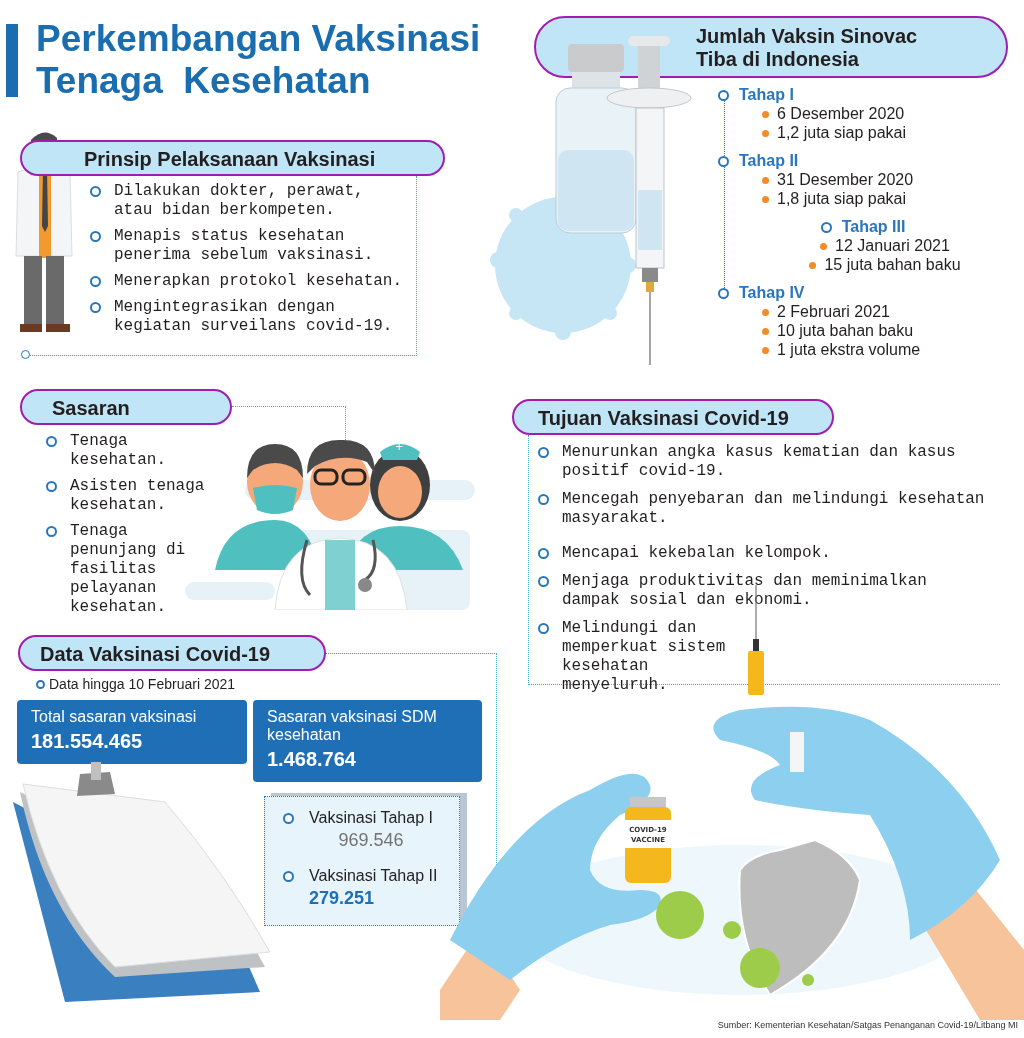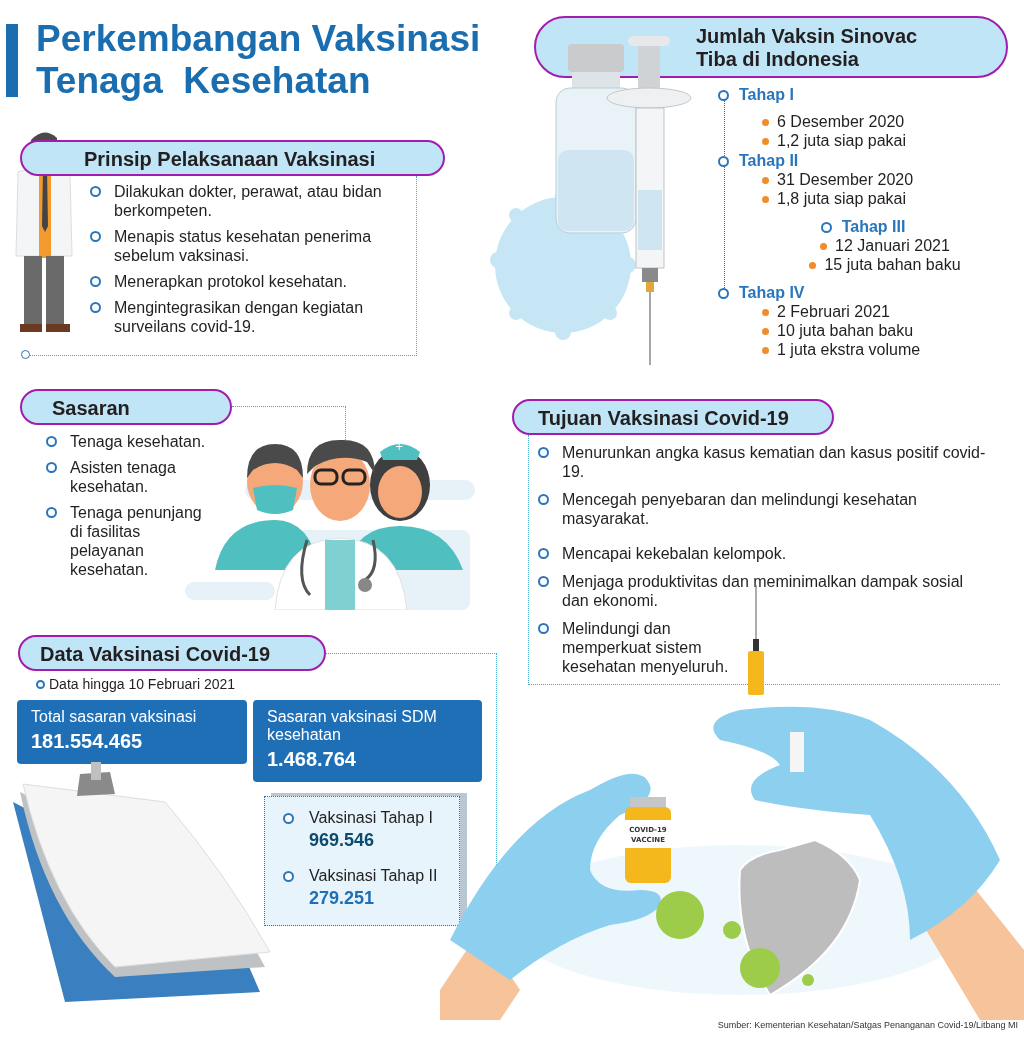--- a/index.html
+++ b/index.html
@@ -3,21 +3,21 @@
 <meta charset="utf-8">
 <style>
   * { box-sizing: border-box; margin: 0; padding: 0; }
   body { width: 1024px; height: 1038px; background: #ffffff; font-family: "Liberation Sans", sans-serif; color: #231f20; position: relative; overflow: hidden; }
   .abs { position: absolute; }
   .title-bar { left: 6px; top: 24px; width: 12px; height: 73px; background: #1a6eb0; }
   .title { left: 36px; top: 18px; font-size: 37px; font-weight: bold; color: #1a6eb0; line-height: 42px; white-space: pre; }
   .pill { background: #bfe5f6; border: 2px solid #a21caf; border-radius: 24px; font-weight: bold; color: #231f20; }
   .dotted-box { border: 1.5px dotted #4aa6c9; }
   .ring { display: inline-block; width: 11px; height: 11px; border: 2.5px solid #2a76bc; border-radius: 50%; background: #fff; }
-  .bullet-list li { list-style: none; position: relative; padding-left: 28px; font-size: 16px; line-height: 19px; margin-bottom: 7px; }
+  .bullet-list li { list-style: none; position: relative; padding-left: 28px; font-size: 16px; line-height: 19px; margin-bottom: 7px; font-family: Liberation Mono, monospace; }
   .bullet-list li .ring { position: absolute; left: 4px; top: 4px; }
   .orange-dot { display: inline-block; width: 7px; height: 7px; border-radius: 50%; background: #f08c2a; margin-right: 8px; vertical-align: middle; }
   .tahap-label { color: #2a76bc; font-weight: bold; font-size: 16px; }
   .tahap-item { font-size: 16px; line-height: 19px; padding-left: 20px; }
   .blue-card { background: #1f6fb7; color: #fff; border-radius: 4px; padding: 8px 14px; }
   .blue-card .lbl { font-size: 16px; line-height: 18px; }
   .blue-card .num { font-size: 20px; font-weight: bold; margin-top: 4px; }
   .source { right: 6px; bottom: 8px; font-size: 9px; color: #333; }
 </style>
 </head>
@@ -76,21 +76,21 @@
   <rect x="148" y="78" width="28" height="160" fill="#f3f5f6" stroke="#bfc3c6"></rect>
   <rect x="150" y="160" width="24" height="60" fill="#cfe6f2"></rect>
   <rect x="154" y="238" width="16" height="14" fill="#8a8a8a"></rect>
   <rect x="158" y="252" width="8" height="10" fill="#e0a83a"></rect>
   <line x1="162" y1="262" x2="162" y2="335" stroke="#888" stroke-width="1.5"></line>
 </svg>
 <div class="abs" style="left:724px;top:90px;width:0;height:206px;border-left:1.5px dotted #2a76bc;"></div>
 <div class="abs" style="left:718px;top:86px;width:290px;">
   <div style="height:66px;">
     <span class="ring" style="vertical-align:middle;margin-right:10px;"></span><span class="tahap-label">Tahap I</span>
-    <div class="tahap-item" style="padding-left:44px;margin-top:8px;"><span class="orange-dot"></span><span>6 Desember 2020</span></div>
+    <div class="tahap-item" style="padding-left:44px;"><span class="orange-dot"></span><span>6 Desember 2020</span></div>
     <div class="tahap-item" style="padding-left:44px;"><span class="orange-dot"></span><span>1,2 juta siap pakai</span></div>
   </div>
   <div style="height:66px;">
     <span class="ring" style="vertical-align:middle;margin-right:10px;"></span><span class="tahap-label">Tahap II</span>
     <div class="tahap-item" style="padding-left:44px;"><span class="orange-dot"></span><span>31 Desember 2020</span></div>
     <div class="tahap-item" style="padding-left:44px;"><span class="orange-dot"></span><span>1,8 juta siap pakai</span></div>
   </div>
   <div style="height:66px;text-align:center;">
     <span class="ring" style="vertical-align:middle;margin-right:10px;"></span><span class="tahap-label">Tahap III</span>
     <div class="tahap-item" style="padding-left:44px;"><span class="orange-dot"></span><span>12 Januari 2021</span></div>
@@ -172,21 +172,21 @@
   <path d="M18 22 Q45 140 110 205 L265 190 Q220 110 160 40 Z" fill="#f5f5f5" stroke="#ddd"></path>
   <path d="M75 12 L105 10 L110 32 L72 34Z" fill="#8a8a8a"></path>
   <rect x="86" y="0" width="10" height="18" fill="#c0c0c0"></rect>
 </svg>
 
 <div class="abs" style="left:271px;top:793px;width:196px;height:130px;background:#b9c6d4;"></div>
 <div class="abs dotted-box" style="left:264px;top:796px;width:196px;height:130px;background:#e7f4fb;border-color:#2a76bc;padding-left:15px;">
   <div style="position:absolute;left:18px;top:12px;">
     <span class="ring" style="position:absolute;left:0;top:4px;"></span>
     <div style="padding-left:26px;font-size:16px;">Vaksinasi Tahap I</div>
-    <div style="padding-left:26px;font-size:18px;font-weight:bold;color:#0c4a6e;margin-top:3px;">969.546</div>
+    <div style="padding-left:26px;font-size:18px;font-weight:normal;color:#737373;margin-top:3px;text-align:center;">969.546</div>
   </div>
   <div style="position:absolute;left:18px;top:70px;">
     <span class="ring" style="position:absolute;left:0;top:4px;"></span>
     <div style="padding-left:26px;font-size:16px;">Vaksinasi Tahap II</div>
     <div style="padding-left:26px;font-size:18px;font-weight:bold;color:#1f6fb7;margin-top:3px;">279.251</div>
   </div>
 </div>
 
 <svg class="abs" style="left:440px;top:690px;" width="584" height="330">
   <ellipse cx="300" cy="230" rx="230" ry="75" fill="#eef7fb"></ellipse>

